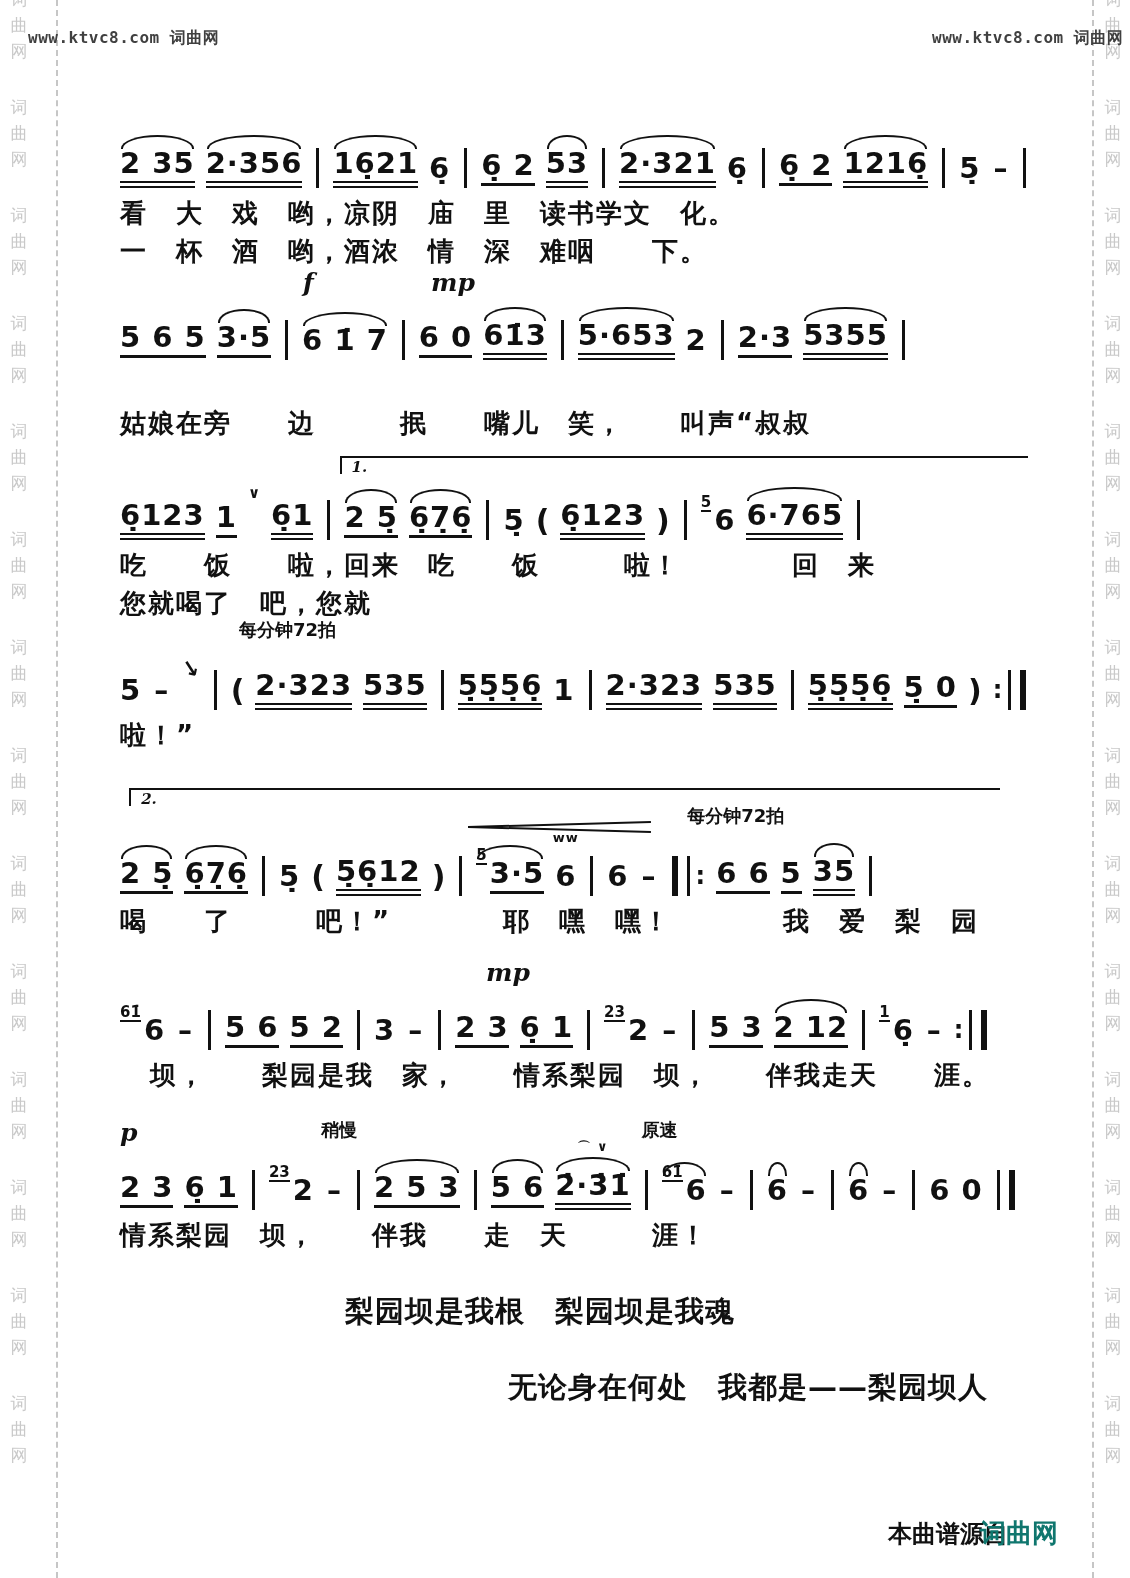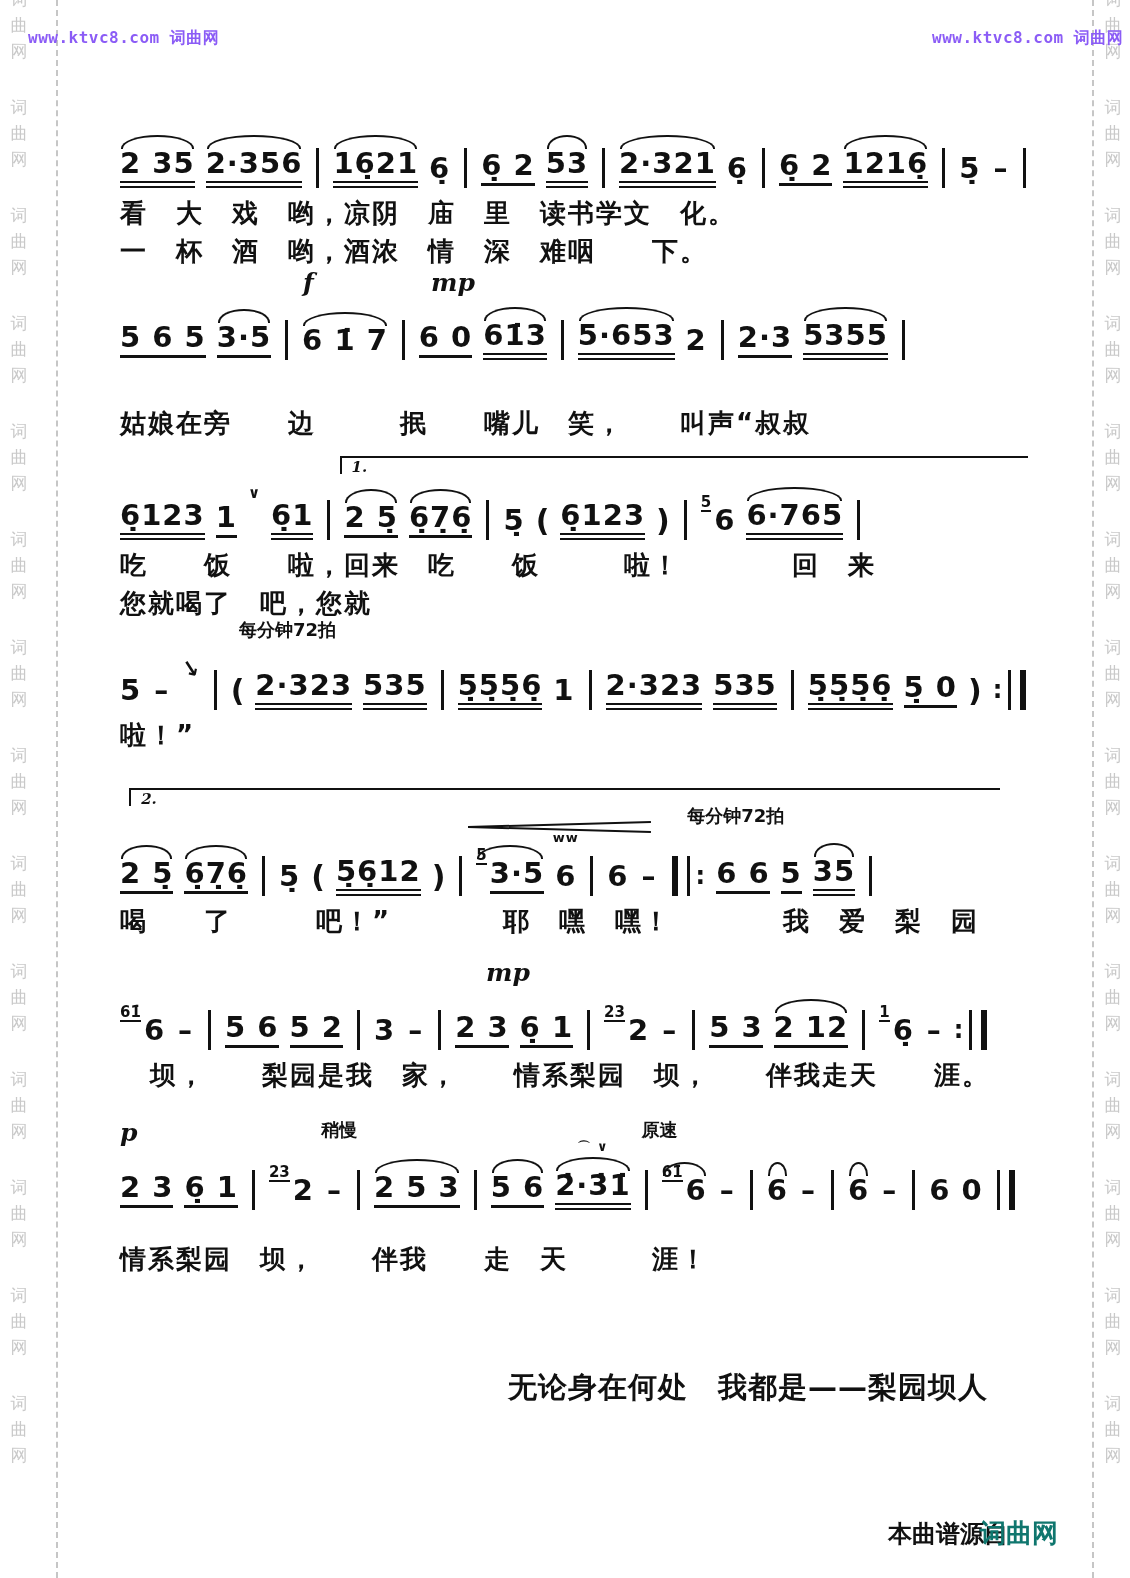--- a/index.html
+++ b/index.html
@@ -7,21 +7,21 @@
         font-family:"DejaVu Sans",sans-serif;color:#111;}
 
   
   .wm-col{position:absolute;top:-14px;bottom:0;width:26px;overflow:hidden;}
   .wm-col .wm-group{margin-bottom:30px;}
   .wm-col .wm-ch{font-size:17px;line-height:26px;color:#c9c9c9;text-align:center;width:26px;}
   .edge-dash{position:absolute;top:0;bottom:0;width:0;border-left:2px dashed #c6c6c6;}
 
   
   .hdr{position:absolute;top:28px;font-family:"DejaVu Sans Mono",monospace;
-       font-size:16px;font-weight:700;color:#8b5cf6;letter-spacing:0.5px;}
+       font-size:16px;font-weight:700;color:#404040;letter-spacing:0.5px;}
 
   
   #score{position:absolute;left:0;top:0;width:1130px;height:1578px;}
   .system{position:absolute;left:120px;width:915px;height:150px;}
   .notes{display:flex;align-items:center;gap:11px;height:56px;white-space:nowrap;}
   .note{position:relative;display:inline-flex;align-items:flex-end;
         font-weight:700;font-size:29px;line-height:1.05;}
   .note .txt{display:inline-block;letter-spacing:1px;}
   .note .txt.u1{border-bottom:3px solid #111;padding-bottom:3px;}
   .note .txt.u2{border-bottom:7px double #111;padding-bottom:3px;}
@@ -544,21 +544,22 @@
           <span class="dash">–</span>
           <span class="bar"></span>
           <span class="note">
             <span class="txt">6 0</span>
           </span>
           <span style="display: inline-flex; align-items: center; gap: 3px;">
             <span class="bar"></span>
             <span class="bar thick"></span>
           </span>
         </div>
-        <div class="lyric" style="top: 56px; margin-top: 24px;">情系梨园　坝，　　伴我　　走　天　　　涯！</div>
+        <div class="lyric" style="top: 56px;">情系梨园　坝，　　伴我　　走　天　　　涯！</div>
       </div>
     </div>
 
+  <div class="tagline" style="left:345px;top:1292px;">梨园坝是我根　梨园坝是我魂</div>
   <div class="tagline" style="left:508px;top:1368px;">无论身在何处　我都是——梨园坝人</div>
 
   <div class="src-label" style="left:888px;top:1518px;">本曲谱源自</div>
   <div class="site-name" style="left: 980px; top: 1516px; color: #0f766e;">词曲网</div>
 </div>
 
 </body></html>

